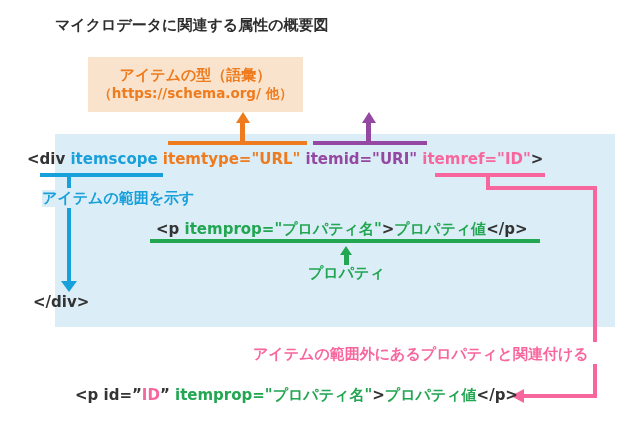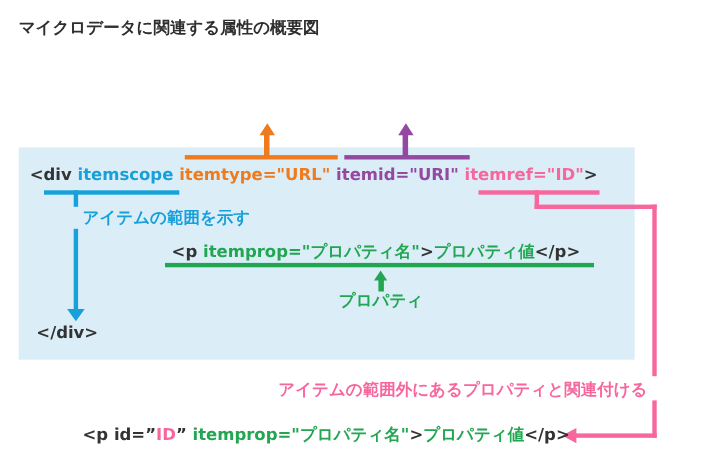--- a/index.html
+++ b/index.html
@@ -1,54 +1,58 @@
 <!DOCTYPE html>
 <html><head>
 <meta charset="utf-8">
 <style>
   html,body{margin:0;padding:0;background:#ffffff;}
   #stage{
     position:relative;width:637px;height:421px;background:#ffffff;overflow:hidden;
     font-family:"DejaVu Sans","Liberation Sans",sans-serif;font-weight:700;
   }
-  .abs{position:absolute;}
+  .abs{position:absolute;margin-left:38px;}
   .codeline{position:absolute;white-space:pre;font-size:15px;letter-spacing:0;line-height:18px;}
   .note{position:absolute;font-size:15px;line-height:17px;white-space:nowrap;}
   .box{
     position:absolute;display:flex;flex-direction:column;align-items:center;justify-content:center;
     text-align:center;line-height:1.32;
   }
   .box .l1{font-size:15px;}
   .box .l2{font-size:13.5px;}
   .line{position:absolute;}
   .bg-blue{background:#18a0db;}
   .bg-orange{background:#ee7b1e;}
   .bg-purple{background:#9448a2;}
   .bg-pink{background:#f7679e;}
   .bg-green{background:#23a652;}
-  .t-blue{color:#18a0db;margin-left:33px;}
+  .t-blue{color:#18a0db;}
   .t-orange{color:#ee7b1e;}
   .t-purple{color:#9448a2;}
   .t-pink{color:#f7679e;}
   .t-green{color:#23a652;}
   .t-dark{color:#333333;}
   .tri{position:absolute;width:0;height:0;}
   .tri-up-orange{border-left:7px solid transparent;border-right:7px solid transparent;border-bottom:11px solid #ee7b1e;}
   .tri-up-purple{border-left:7px solid transparent;border-right:7px solid transparent;border-bottom:11px solid #9448a2;}
   .tri-up-green{border-left:6px solid transparent;border-right:6px solid transparent;border-bottom:9px solid #23a652;}
   .tri-down-blue{border-left:8px solid transparent;border-right:8px solid transparent;border-top:11px solid #18a0db;}
   .tri-left-pink{border-top:7px solid transparent;border-bottom:7px solid transparent;border-right:13px solid #f7679e;}
 </style>
 </head>
 <body>
 
 <div id="stage">
 
   <div class="abs t-dark" style="left:17px;top:16px;font-size:15px;color:#2e2e2e;">マイクロデータに関連する属性の概要図</div>
 
+  <div class="box t-orange" style="left:88px;top:57px;width:215px;height:55px;background:#f9e3cc;">
+    <div class="l1">アイテムの型（語彙）</div>
+    <div class="l2">（https://schema.org/ 他）</div>
+  </div>
 
   <div class="abs" style="left:17px;top:134px;width:560px;height:193px;background:#dbeef8;"></div>
 
   <div class="tri tri-up-orange" style="left:236px;top:112px;"></div>
   <div class="line bg-orange" style="left:240px;top:121px;width:5px;height:23px;"></div>
   <div class="line bg-orange" style="left:168px;top:141px;width:139px;height:4px;"></div>
 
   <div class="tri tri-up-purple" style="left:362px;top:112px;"></div>
   <div class="line bg-purple" style="left:366px;top:121px;width:5px;height:23px;"></div>
   <div class="line bg-purple" style="left:313px;top:141px;width:114px;height:4px;"></div>

